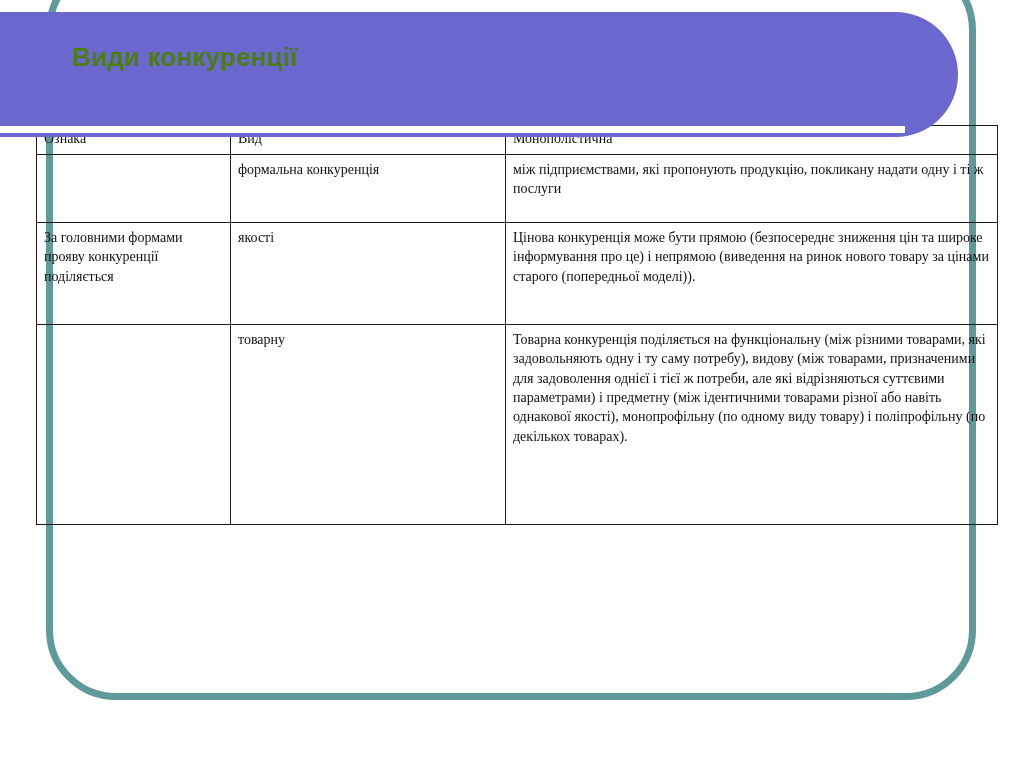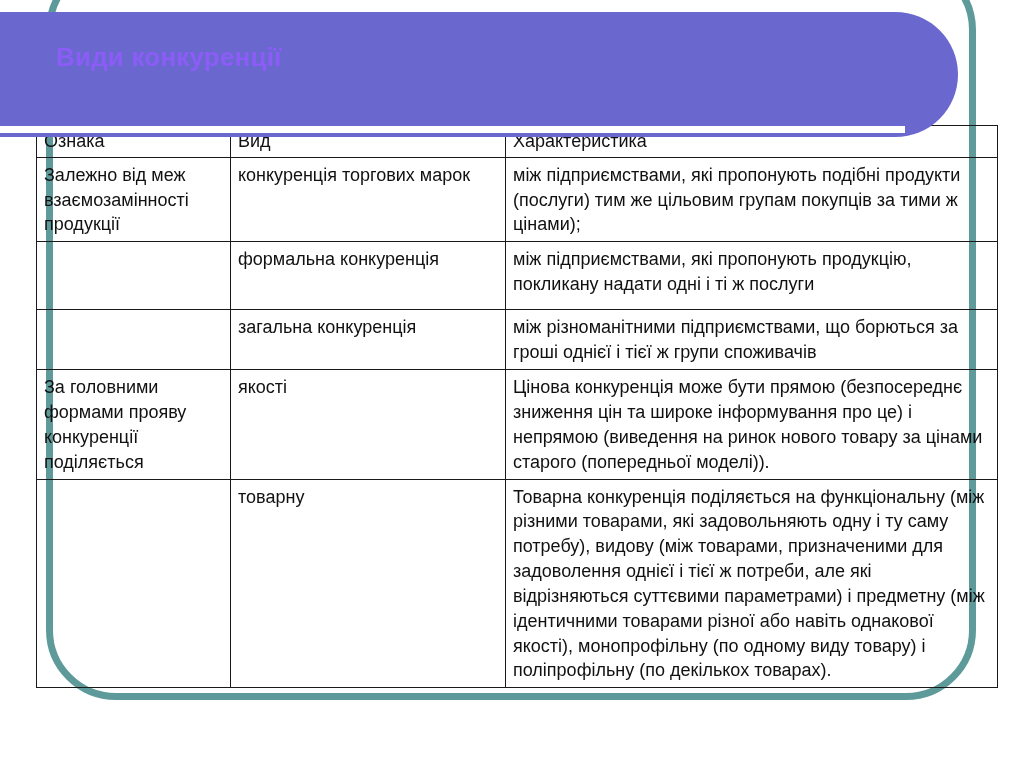--- a/index.html
+++ b/index.html
@@ -36,25 +36,25 @@
     top: 12px;
     width: 998px;
     height: 125px;
     background: #6a68cf;
     border-top-right-radius: 64px;
     border-bottom-right-radius: 64px;
     z-index: 3;
   }
   .banner-title {
     position: absolute;
-    left: 56px;
+    left: 72px;
     top: 42px;
     font-size: 26px;
     font-weight: bold;
-    color: #8b5cf6;
+    color: #4d7c0f;
     letter-spacing: .2px;
     white-space: nowrap;
     z-index: 5;
   }
   .banner-stripe {
     position: absolute;
     left: 0px;
     top: 126px;
     width: 905px;
     height: 7px;
@@ -72,26 +72,27 @@
   }
   table.t {
     border-collapse: collapse;
     width: 961px;
     table-layout: fixed;
   }
   table.t td, table.t th {
     border: 1.4px solid #1a1a1a;
     vertical-align: top;
     padding: 5px 7px 4px 7px;
-    font-size: 18px;
+    font-size: 14px;
     line-height: 1.38;
     color: #111111;
     text-align: left;
     font-weight: normal;
     background: transparent;
+    font-family: Liberation Serif, serif;
   }
   table.t th {
     height: 22px;
     padding-top: 3px;
     padding-bottom: 3px;
   }
   .c1 { width: 194px; }
   .c2 { width: 275px; }
   .c3 { width: 492px; }
 
@@ -121,38 +122,28 @@
   <table class="t">
     <colgroup>
       <col class="c1">
         <col class="c2">
         <col class="c3">
     </colgroup>
     <thead>
       <tr class="h-row">
         <th>Ознака</th>
         <th>Вид</th>
-        <th>Характеристика</th>
+        <th>Монополістична</th>
       </tr>
     </thead>
     <tbody>
-      <tr class="r3">
-        <td>Залежно від меж взаємозамінності продукції</td>
-        <td>конкуренція торгових марок</td>
-        <td>між підприємствами, які пропонують подібні продукти (послуги) тим же цільовим групам покупців за тими ж цінами);</td>
-      </tr>
       <tr class="r5">
         <td></td>
         <td>формальна конкуренція</td>
-        <td>між підприємствами, які пропонують продукцію, покликану надати одні і ті ж послуги</td>
-      </tr>
-      <tr class="r6">
-        <td></td>
-        <td>загальна конкуренція</td>
-        <td>між різноманітними підприємствами, що борються за гроші однієї і тієї ж групи споживачів</td>
+        <td>між підприємствами, які пропонують продукцію, покликану надати одну і ті ж послуги</td>
       </tr>
       <tr class="r7">
         <td>За головними формами прояву конкуренції поділяється</td>
         <td>якості</td>
         <td>Цінова конкуренція може бути прямою (безпосереднє зниження цін та широке інформування про це) і непрямою (виведення на ринок нового товару за цінами старого (попередньої моделі)).</td>
       </tr>
       <tr class="r8">
         <td></td>
         <td>товарну</td>
         <td>Товарна конкуренція поділяється на функціональну (між різними товарами, які задовольняють одну і ту саму потребу), видову (між товарами, призначеними для задоволення однієї і тієї ж потреби, але які відрізняються суттєвими параметрами) і предметну (між ідентичними товарами різної або навіть однакової якості), монопрофільну (по одному виду товару) і поліпрофільну (по декількох товарах).</td>

